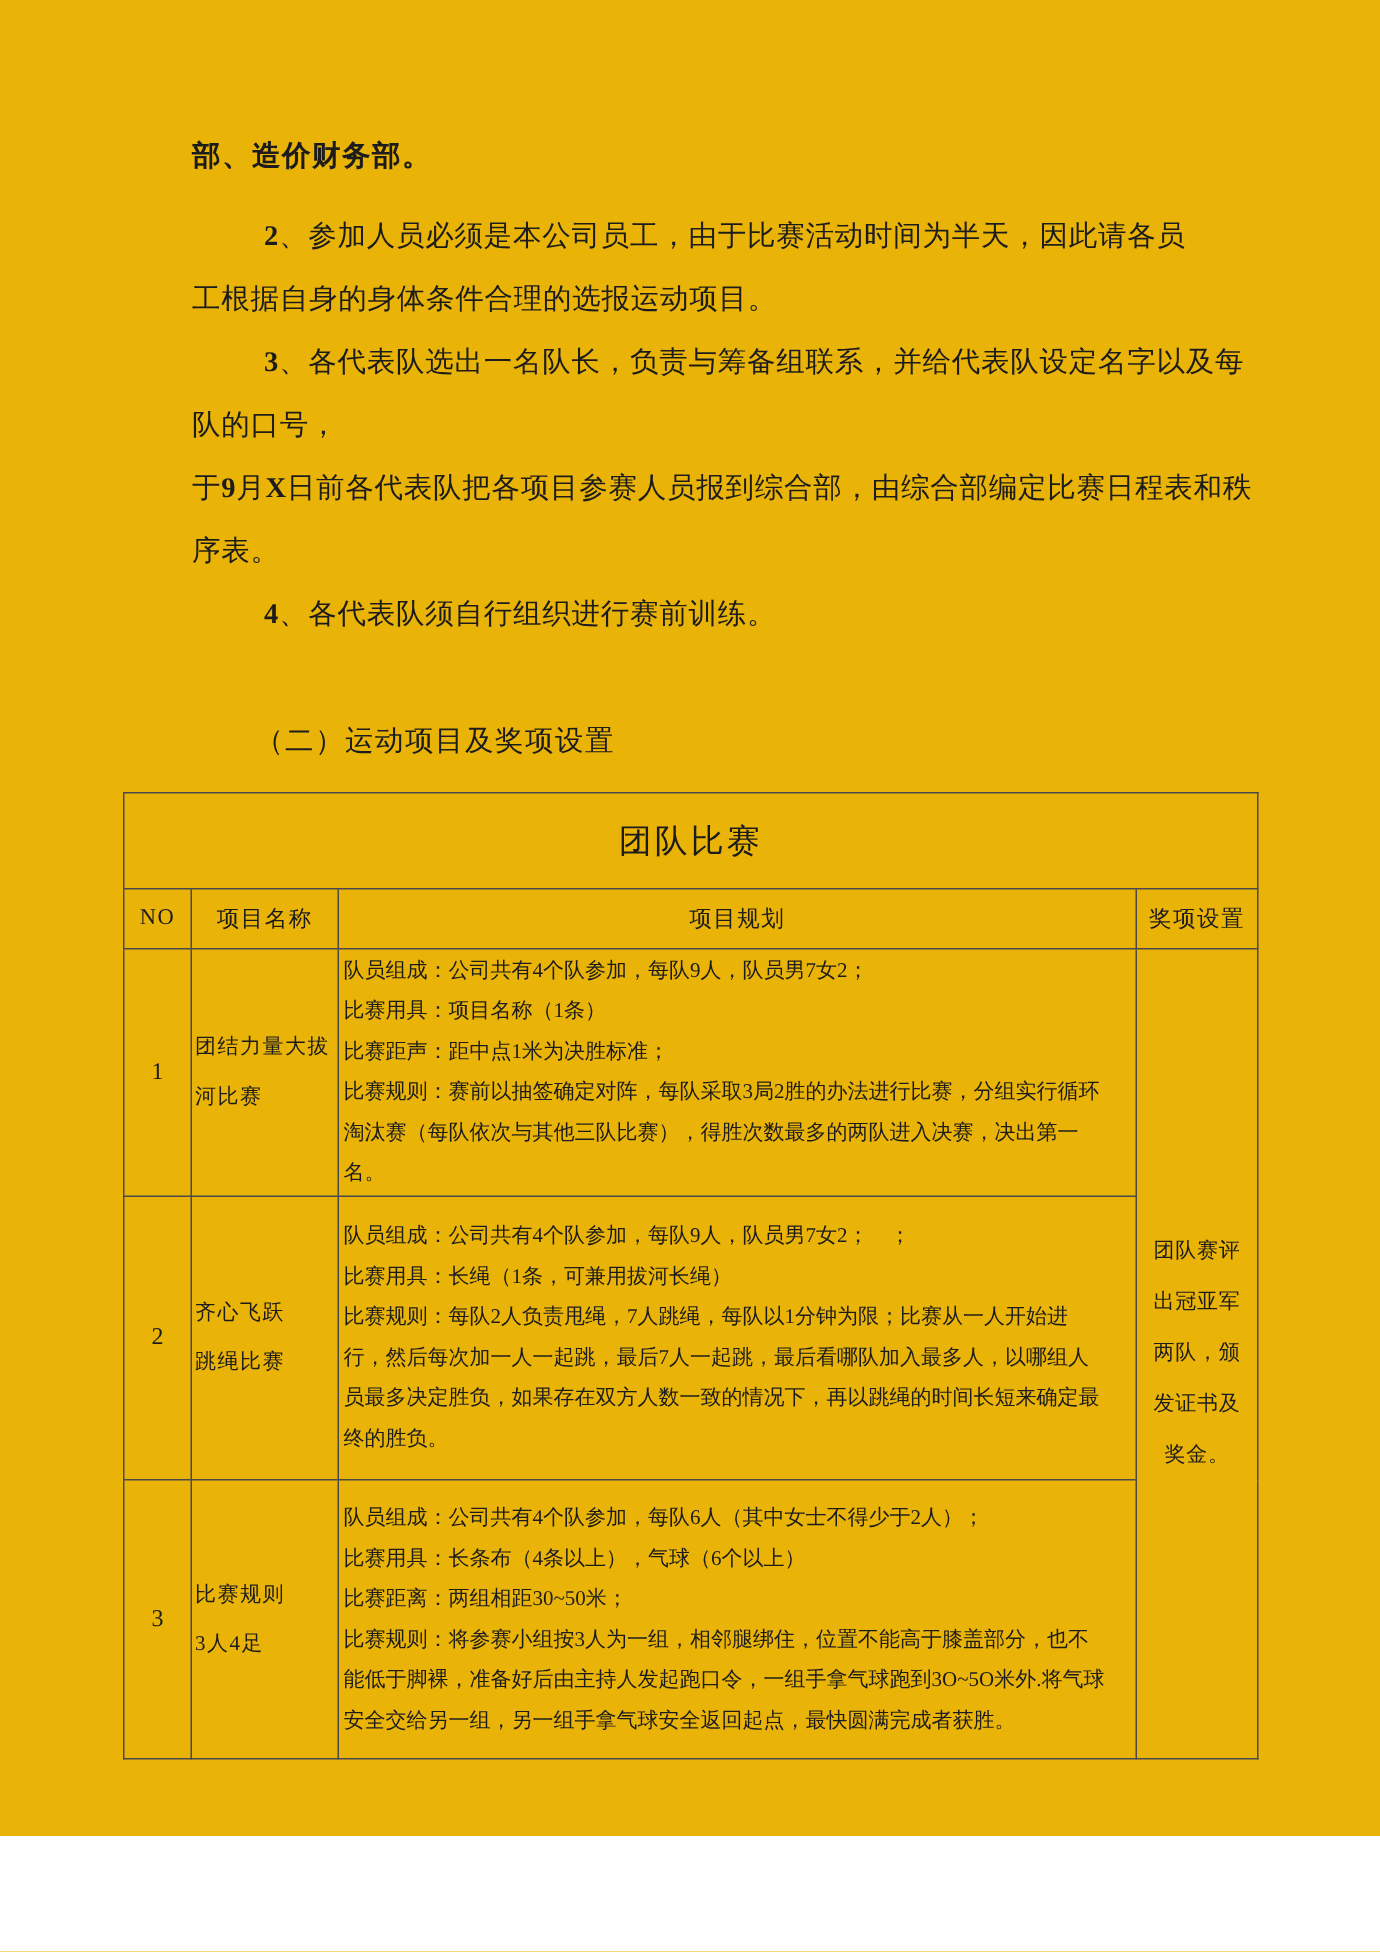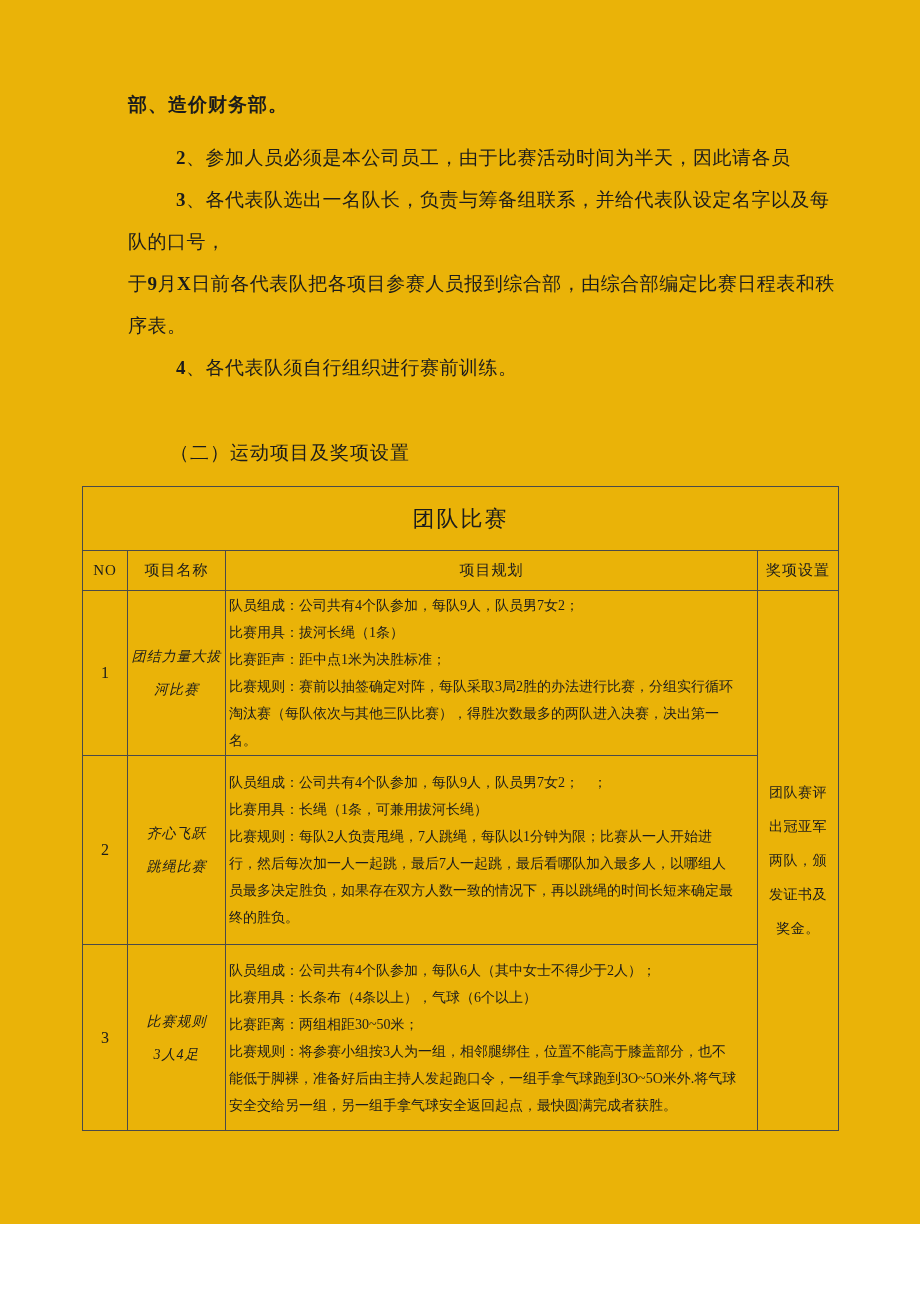--- a/index.html
+++ b/index.html
@@ -45,41 +45,44 @@
   col.c-award { width:81px; }
   tr.t-title td {
     height:64px; text-align:center;
     font-size:22px; letter-spacing:2px;
   }
   tr.t-head td {
     height:40px; text-align:center;
     font-size:15px; letter-spacing:1px;
   }
   td.no-cell { text-align:center; font-size:16px; }
-  td.name-cell { text-align:center; line-height:33px; letter-spacing:1px; padding:0 2px;font-style:italic; }
+  td.name-cell { text-align:left; line-height:33px; letter-spacing:1px; padding:0 2px; }
   td.plan-cell { padding:0 20px 0 3px; }
   td.plan-cell .pi { line-height:27px; text-align:left; word-break:break-word; }
   td.award-cell { text-align:center; padding:0 5px; }
   td.award-cell .award-text { line-height:34px; text-align:center; letter-spacing:0.5px; }
   tr.r1 td { height:165px; }
   tr.r2 td { height:189px; }
   tr.r3 td { height:186px; }
 </style>
 </head>
 <body>
 
 <div class="page">
 
   <div class="intro">
     <p class="iline first-bold">
       <span>部、造价财务部。</span>
     </p>
 
     <p class="iline indent gap-before">
       <span class="b">2</span><span>、参加人员必须是本公司员工，由于比赛活动时间为半天，因此请各员</span>
+    </p>
+    <p class="iline">
+      <span>工根据自身的身体条件合理的选报运动项目。</span>
     </p>
 
     <p class="iline indent">
       <span class="b">3</span><span>、各代表队选出一名队长，负责与筹备组联系，并给代表队设定名字以及每队的口号，</span>
     </p>
     <p class="iline">
       <span>于</span><span class="b">9</span><span>月</span><span class="b">X</span><span>日前各代表队把各项目参赛人员报到综合部，由综合部编定比赛日程表和秩序表。</span>
     </p>
 
     <p class="iline indent">
@@ -110,21 +113,21 @@
     </tr>
 
     <tr class="r1">
       <td class="no-cell">1</td>
       <td class="name-cell">
         <div>团结力量大拔</div>
         <div>河比赛</div>
       </td>
       <td class="plan-cell">
         <div class="pi">队员组成：公司共有4个队参加，每队9人，队员男7女2；</div>
-        <div class="pi">比赛用具：拔河长绳（1条）</div>
+        <div class="pi">比赛用具：项目名称（1条）</div>
         <div class="pi">比赛距声：距中点1米为决胜标准；</div>
         <div class="pi">比赛规则：赛前以抽签确定对阵，每队采取3局2胜的办法进行比赛，分组实行循环淘汰赛（每队依次与其他三队比赛），得胜次数最多的两队进入决赛，决出第一名。</div>
       </td>
       <td class="award-cell" rowspan="3">
         <div class="award-text">团队赛评出冠亚军两队，颁发证书及奖金。</div>
       </td>
     </tr>
 
     <tr class="r2">
       <td class="no-cell">2</td>

